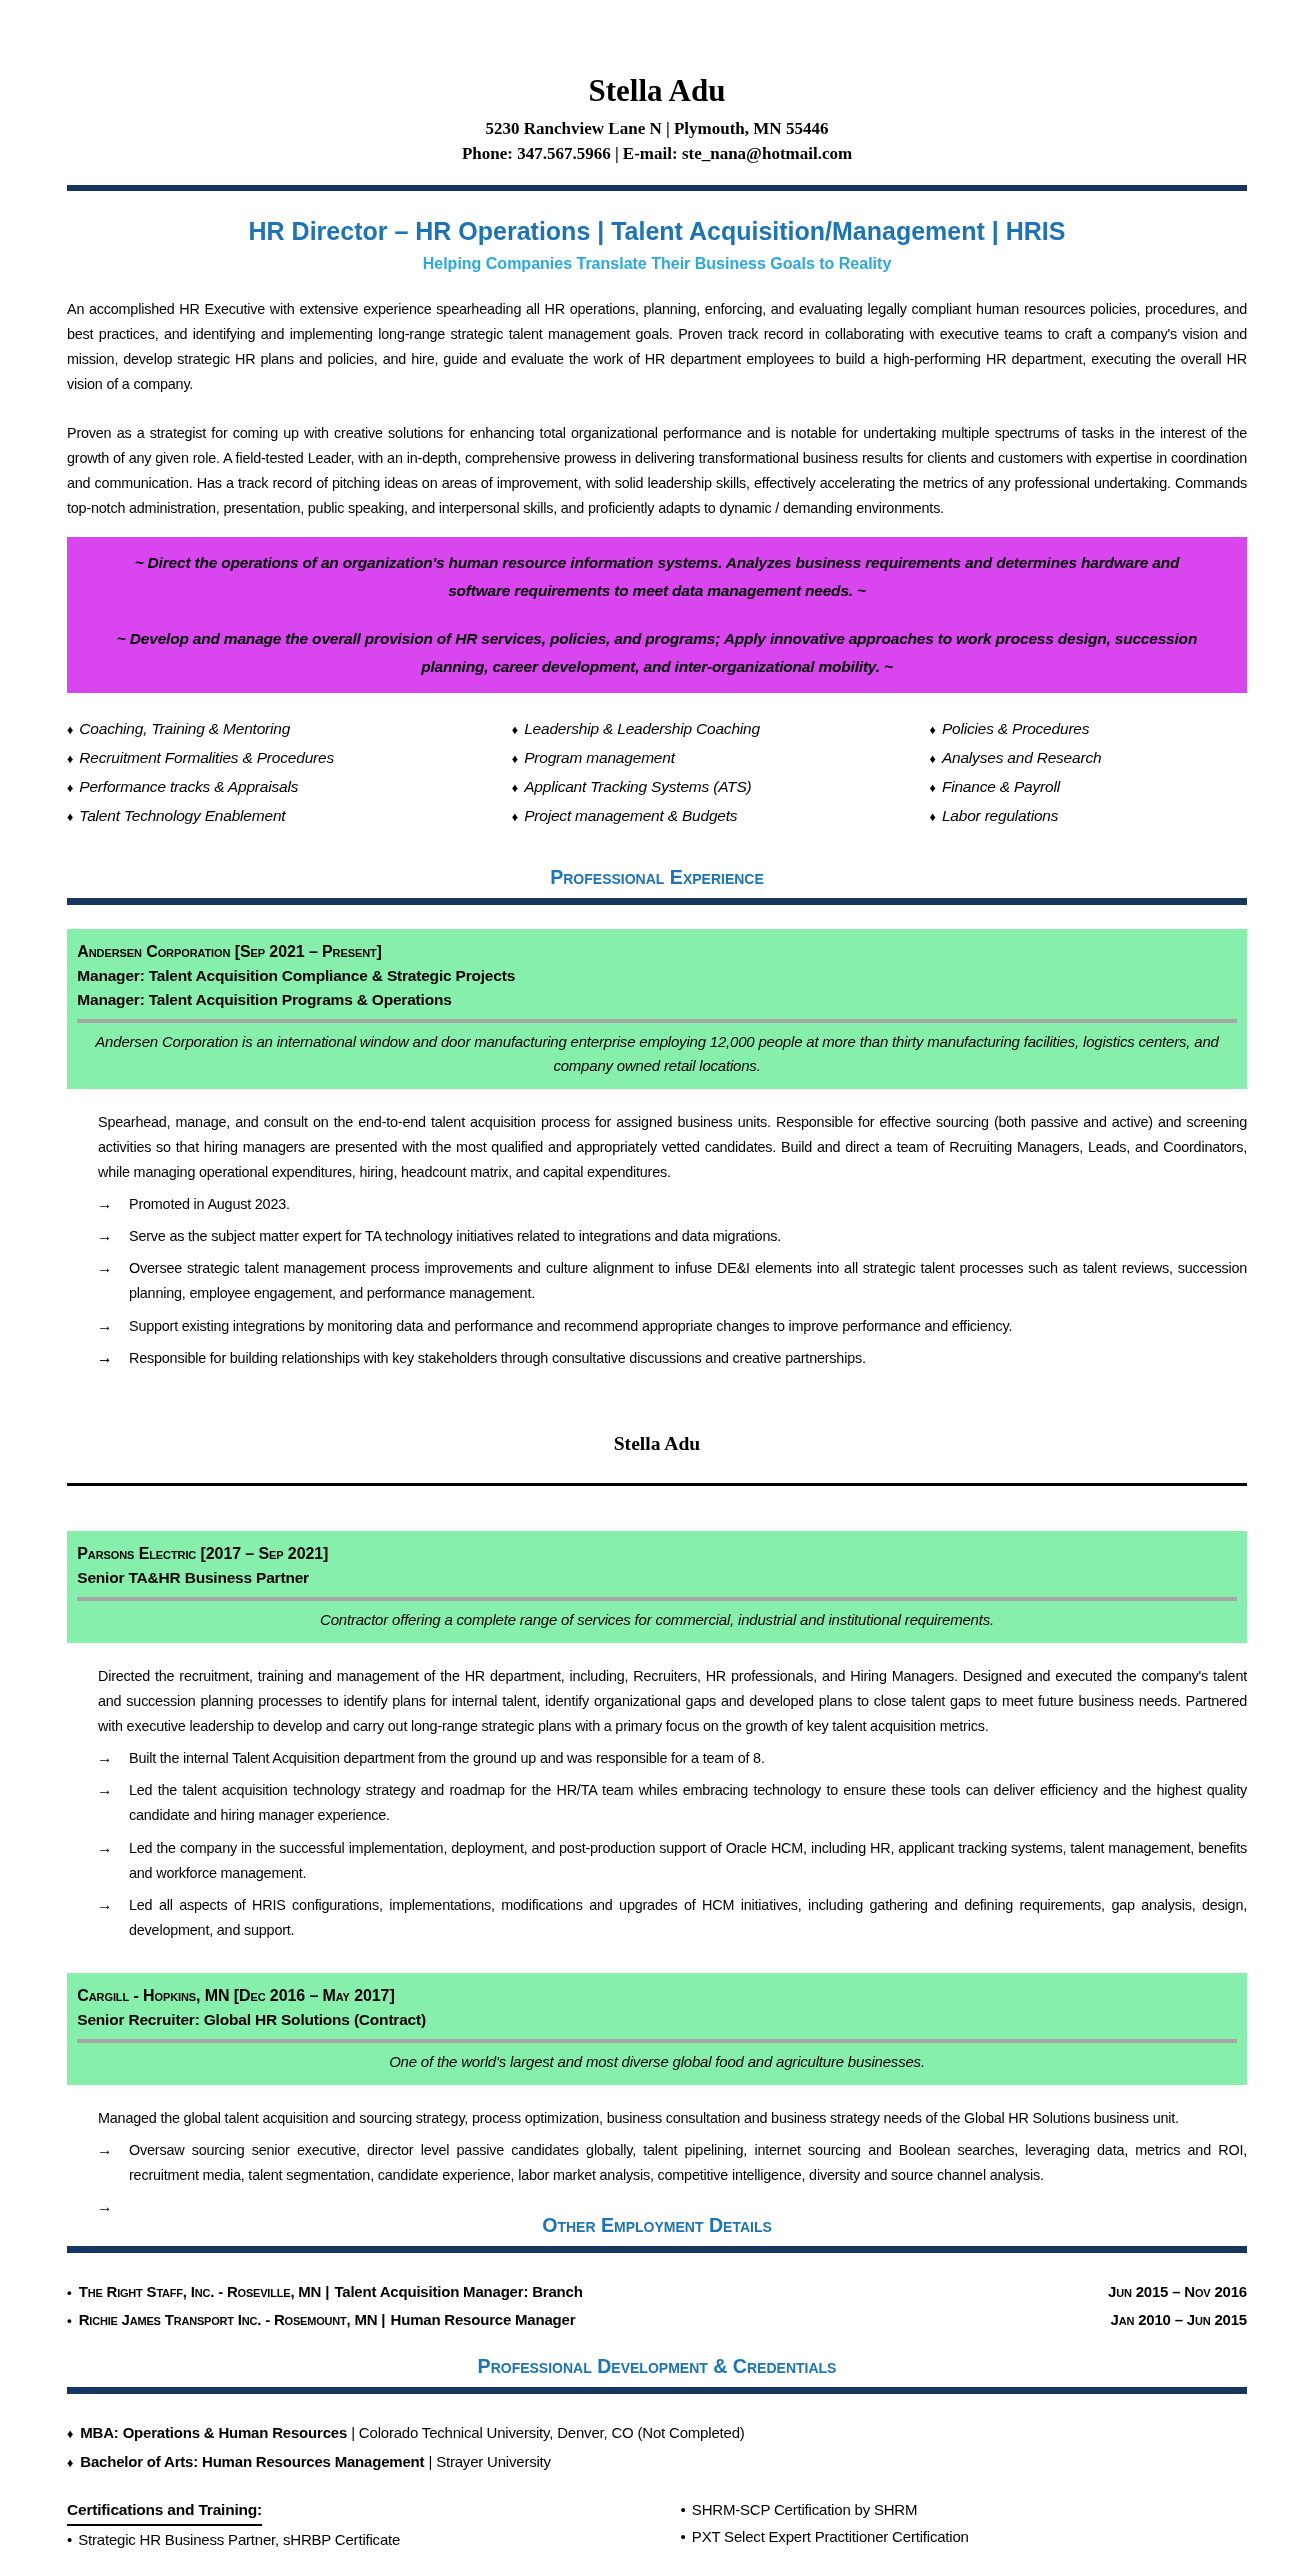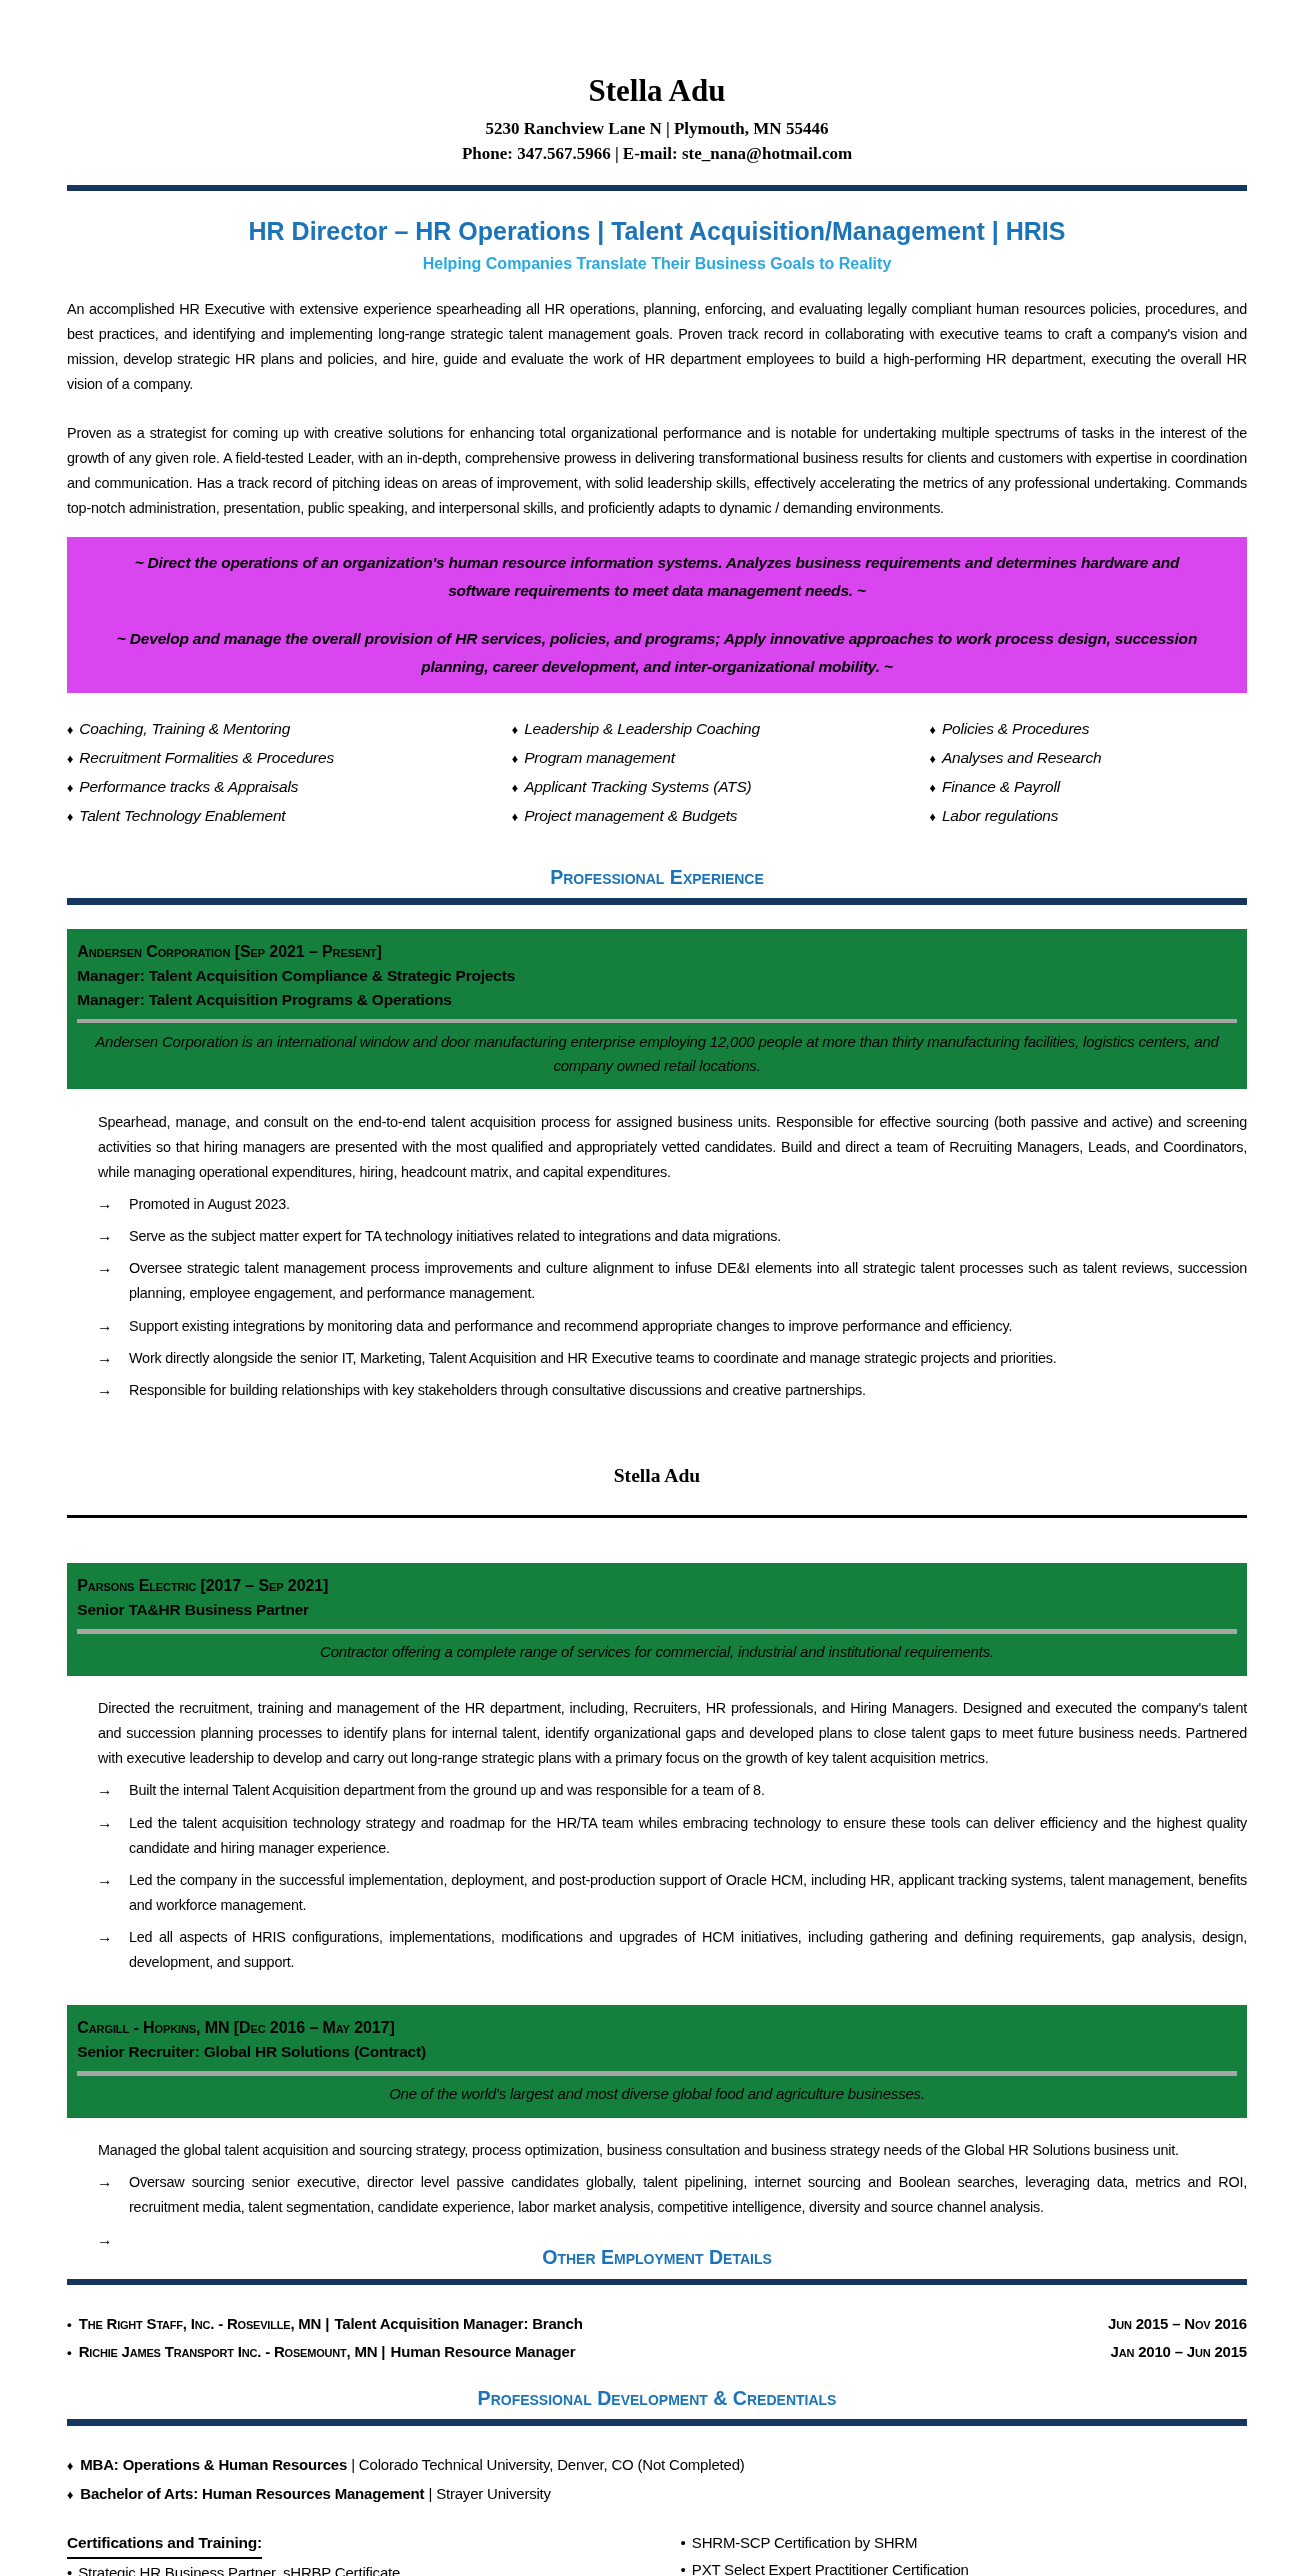--- a/index.html
+++ b/index.html
@@ -40,21 +40,21 @@
   
   .skills{margin-top:21.6px;display:grid;grid-template-columns:37.7% 35.4% auto;}
   .skill{font-style:italic;font-size:15.5px;line-height:28px;letter-spacing:-0.2px;white-space:nowrap;}
   .skill .glyph{font-style:normal;font-size:12.4px;margin-right:6.2px;}
 
   
   .sec-head{margin-top:35px;text-align:center;font-weight:bold;font-size:19.6px;line-height:23px;
     color:#1B74B9;font-variant:small-caps;}
 
   
-  .gray-box{margin-top:24px;background:#15803d;padding:11.3px 10.3px;}
+  .gray-box{margin-top:24px;background:#86efac;padding:11.3px 10.3px;}
   .co{font-weight:bold;font-size:16px;line-height:24px;font-variant:small-caps;letter-spacing:-0.1px;}
   .role{font-weight:bold;font-size:15.5px;line-height:24px;letter-spacing:-0.2px;}
   .box-divider{height:4.6px;background:#A6A6A6;margin:6.7px 0;}
   .blurb{font-style:italic;font-size:15px;line-height:24px;letter-spacing:-0.2px;text-align:center;}
 
   .bullets{margin-top:7.2px;}
   .bullet{position:relative;padding-left:62px;margin-top:7.2px;font-size:14.4px;line-height:25px;
     letter-spacing:-0.2px;text-align:justify;}
   .bullet .glyph{position:absolute;left:30px;top:-1px;font-size:15.5px;}
 
@@ -159,21 +159,21 @@
   <div class="bullets">
 
       <div class="bullet"><span class="glyph">→</span><span>Promoted in August 2023.</span></div>
 
       <div class="bullet"><span class="glyph">→</span><span>Serve as the subject matter expert for TA technology initiatives related to integrations and data migrations.</span></div>
 
       <div class="bullet"><span class="glyph">→</span><span>Oversee strategic talent management process improvements and culture alignment to infuse DE&amp;I elements into all strategic talent processes such as talent reviews, succession planning, employee engagement, and performance management.</span></div>
 
       <div class="bullet"><span class="glyph">→</span><span>Support existing integrations by monitoring data and performance and recommend appropriate changes to improve performance and efficiency.</span></div>
 
-      <div class="bullet"><span class="glyph">→</span><span>Work directly alongside the senior IT, Marketing, Talent Acquisition and HR Executive teams to coordinate and manage strategic projects and priorities.</span></div>
+      <div class="bullet"><span class="glyph">→</span></div>
 
       <div class="bullet"><span class="glyph">→</span><span>Responsible for building relationships with key stakeholders through consultative discussions and creative partnerships.</span></div>
     </div>
 
   <div class="p2name">Stella Adu</div>
   <div class="rule black"></div>
 
   <div class="gray-box" style="margin-top:45px;">
     <div class="co">Parsons Electric [2017 – Sep 2021]</div>
     <div>

